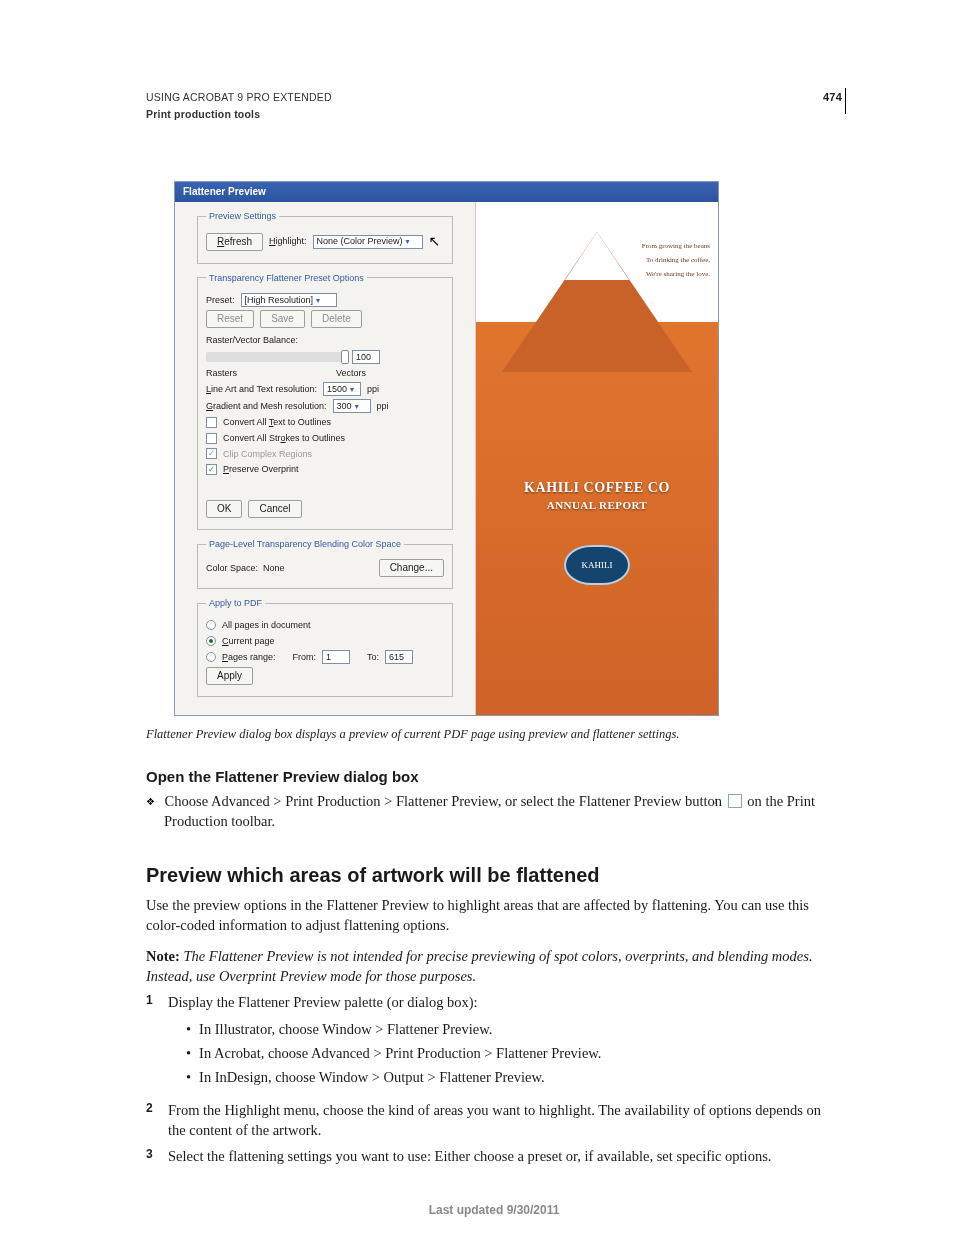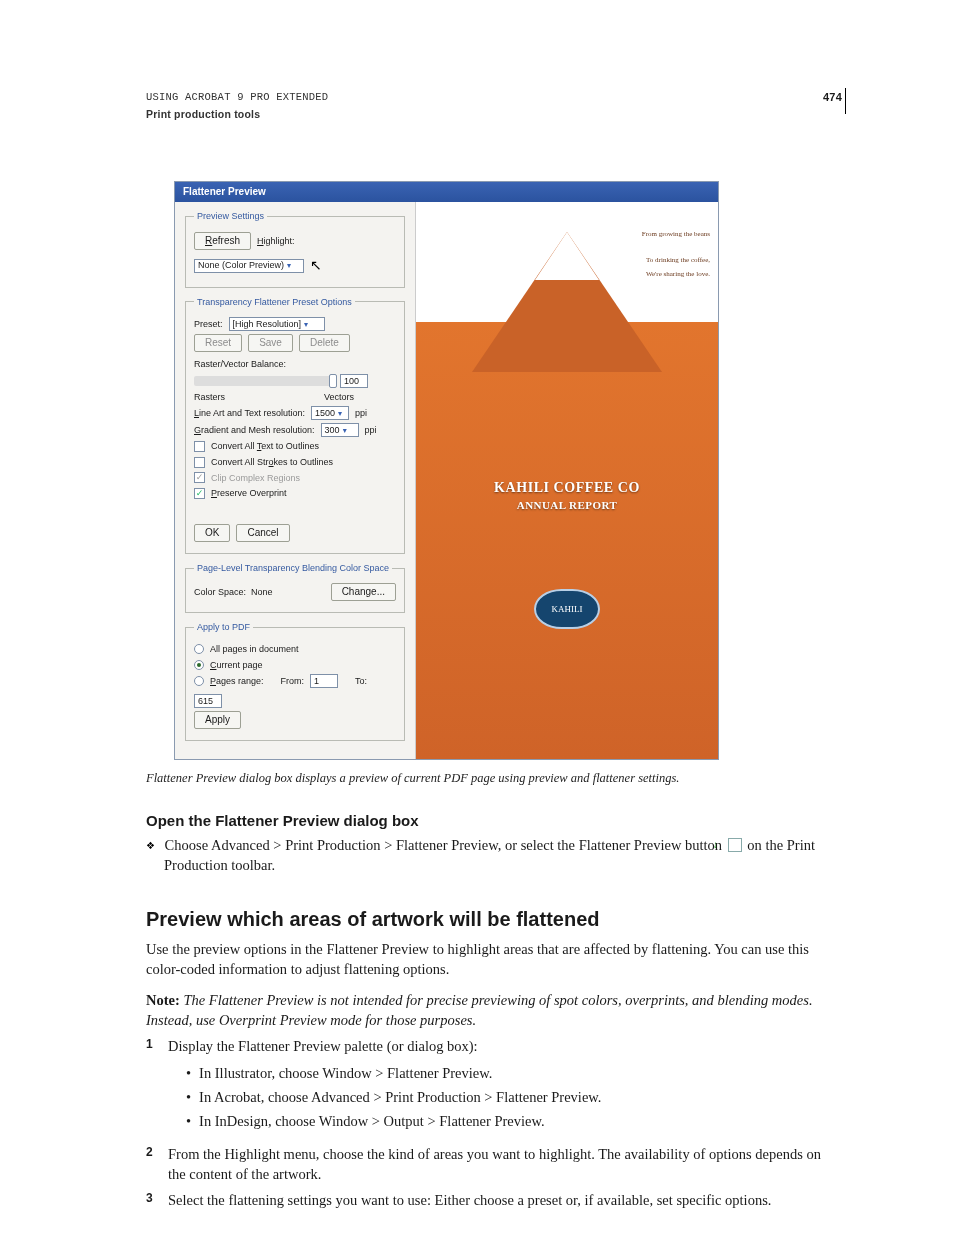--- a/index.html
+++ b/index.html
@@ -9,31 +9,31 @@
     background: #fff;
     color: #1a1a1a;
     width: 954px;
     padding: 90px 112px 20px 146px;
     position: relative;
     font-size: 14.5px;
     line-height: 1.4;
   }
   .page-head { display: flex; justify-content: space-between; align-items: flex-start; font-family: "Myriad Pro", Arial, sans-serif; font-size: 10.5px; letter-spacing: .02em; }
   .page-head .left { color: #333; }
-  .page-head .left .title { text-transform: uppercase; font-family: Liberation Mono, monospace; }
+  .page-head .left .title { text-transform: uppercase; }
   .page-head .left .section { font-weight: bold; margin-top: 2px; }
   .page-num { font-weight: bold; font-size: 11px; }
   .head-rule { border-left: 1px solid #000; height: 26px; position: absolute; right: 108px; top: 88px; }
 
   
   .figure { margin: 60px 0 10px 28px; width: 545px; }
   .dialog { border: 1px solid #8a9ab0; background: #fff; font-family: Tahoma, Arial, sans-serif; font-size: 9px; color: #1a1a1a; }
   .dialog-title { background: linear-gradient(#3a63b3,#2b539f); color:#fff; padding:3px 8px; font-size:10px; font-weight:bold; }
   .dialog-body { display:flex; }
-  .panel-left { width: 240px; background:#f4f3f0; padding:8px 10px 10px; }
+  .panel-left { width: 300px; background:#f4f3f0; padding:8px 22px 10px; }
   fieldset { border:1px solid #b9bbb4; margin:0 0 8px 0; padding:6px 8px 8px; }
   legend { color:#355aa0; font-size:9px; padding:0 3px; }
   .btn { display:inline-block; background:#f6f6f3; border:1px solid #9da094; padding:1px 10px; font-size:10px; border-radius:2px; }
   .btn.dis { color:#8d8d8d; }
   .txt { border:1px solid #7e90a8; background:#fff; padding:0 3px; font-size:9px; height:14px; display:inline-block; vertical-align:middle; }
   .sel { border:1px solid #7e90a8; background:#fff; padding:0 3px; font-size:9px; height:14px; display:inline-flex; align-items:center; }
   .sel::after { content:"▾"; font-size:8px; color:#3a63b3; margin-left:3px; }
   .row { margin:3px 0; display:flex; align-items:center; gap:6px; flex-wrap:wrap; }
   .u { text-decoration: underline; }
   .slider { position:relative; height:10px; width:140px; background:#ddd; border-radius:2px; }
@@ -188,21 +188,21 @@
             </div>
         </fieldset>
 
       </div>
 
       <div class="preview-pane">
         <div class="doc">
           <div class="sky"></div>
           <div class="mountain"></div>
           <div class="snow"></div>
-          <div class="tag" style="top:28px">From growing the beans</div>
+          <div class="tag" style="top:40px">From growing the beans</div>
           <div class="tag" style="top:54px">To drinking the coffee,</div>
           <div class="tag" style="top:68px">We're sharing the love.</div>
           <div class="coffee-title" style="top:276px; font-size:14px">KAHILI COFFEE CO</div>
           <div class="coffee-title" style="top:296px; font-size:11px">ANNUAL REPORT</div>
           <div class="logo-badge">
               <span>KAHILI</span>
             </div>
         </div>
       </div>
     </div>

